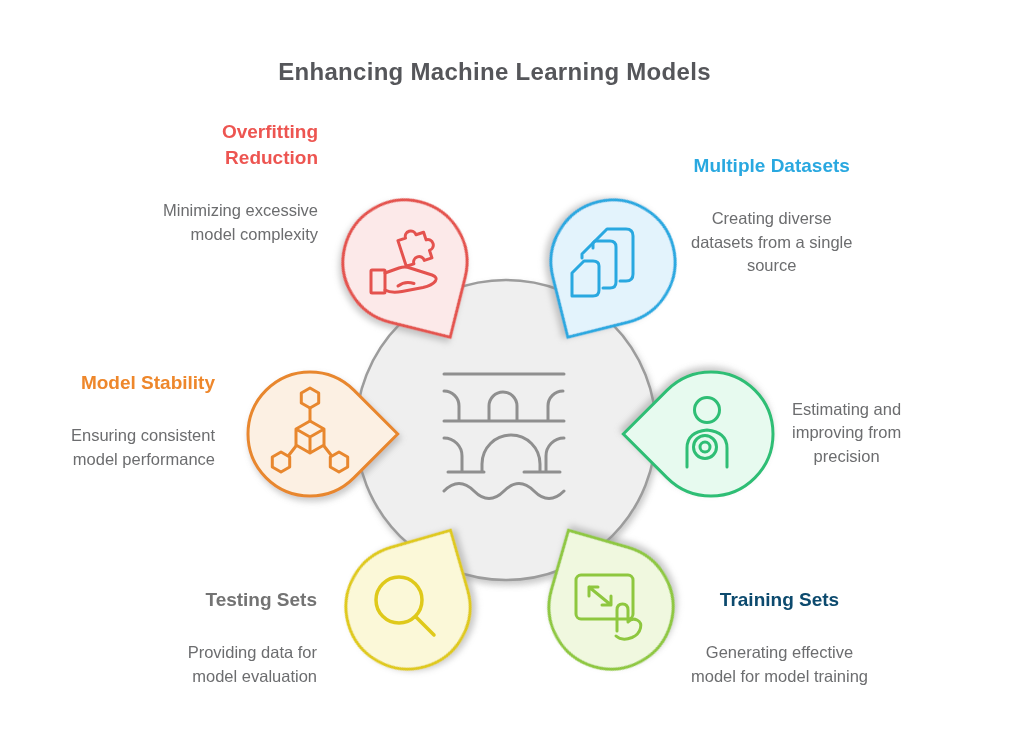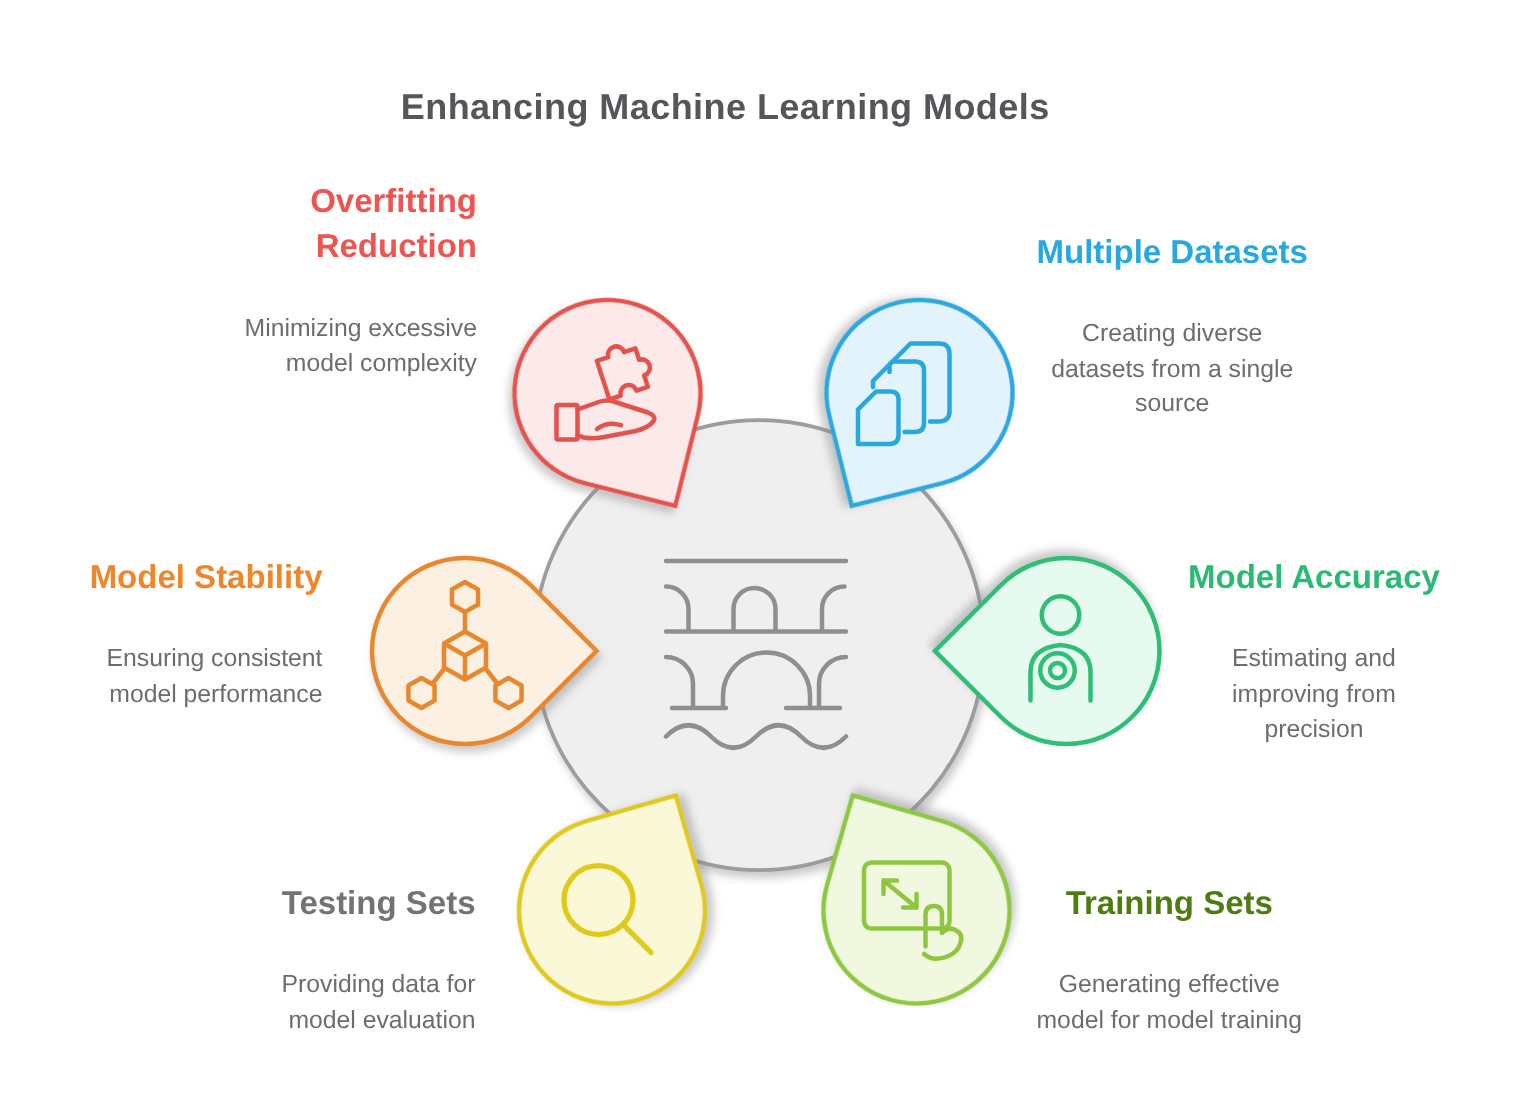--- a/index.html
+++ b/index.html
@@ -2,28 +2,28 @@
 <html><head>
 <meta charset="utf-8">
 <style>
   html,body{margin:0;padding:0;background:#fff;}
   body{width:1024px;height:745px;position:relative;overflow:hidden;
        font-family:"Liberation Sans",sans-serif;}
   .stage{position:absolute;inset:0;width:1024px;height:745px;}
   svg.diagram{position:absolute;top:0;left:0;}
   .main-title{position:absolute;top:58px;left:0;width:967px;margin:0;
        text-align:center;font-size:24px;font-weight:bold;color:#55565A;
-       letter-spacing:.3px;}
+       letter-spacing:.3px;padding-left:11px;}
   .label{position:absolute;}
-  .node-title{font-size:22px;font-weight:bold;line-height:1.38;white-space:pre-line;}
+  .node-title{font-size:19px;font-weight:bold;line-height:1.38;white-space:pre-line;}
   .node-desc{font-size:16.5px;line-height:1.42;color:#6C6D6F;white-space:pre-line;margin-top:28px;}
   .align-right{text-align:right;}
   .align-left{text-align:center;}
   .t-red{color:#ED5551}.t-blue{color:#29A8E0}.t-orange{color:#EE872B}
-  .t-green{color:#2BBA74}.t-yellow{color:#737373}.t-lime{color:#4d7c0f}
+  .t-green{color:#2BBA74}.t-yellow{color:#737373}.t-lime{color:#0c4a6e}
   .pos-red{top:119px;right:706px;}
   .pos-blue{top:153px;left:691px;}
   .pos-orange{top:370px;right:809px;}
   .pos-green{top:370px;left:792px;}
   .pos-yellow{top:587px;right:707px;}
   .pos-lime{top:587px;left:691px;}
   .icon-stroke{fill:none;stroke-width:3;stroke-linecap:round;stroke-linejoin:round;}
 </style>
 </head>
 <body>
@@ -123,21 +123,20 @@
 source</div>
   </div>
 
   <div class="label pos-orange align-right">
     <div class="node-title t-orange">Model Stability</div>
     <div class="node-desc">Ensuring consistent
 model performance</div>
   </div>
 
   <div class="label pos-green align-left">
-    <div class="node-title t-green">Model Accuracy</div>
     <div class="node-desc">Estimating and
 improving from
 precision</div>
   </div>
 
   <div class="label pos-yellow align-right">
     <div class="node-title t-yellow">Testing Sets</div>
     <div class="node-desc">Providing data for
 model evaluation</div>
   </div>

